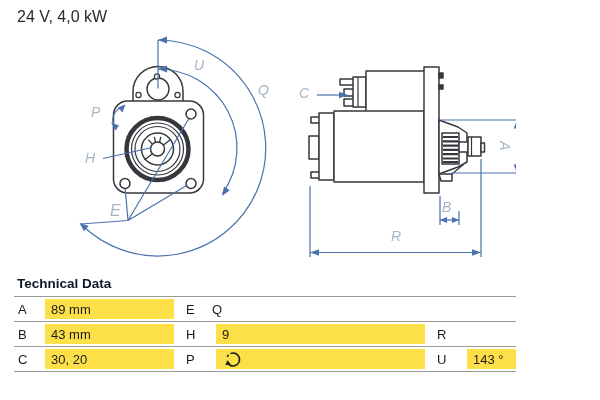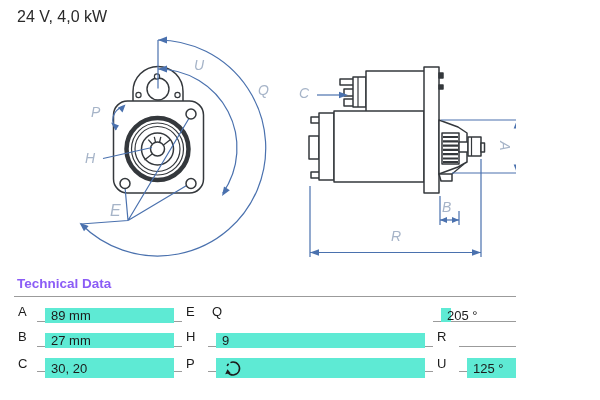--- a/index.html
+++ b/index.html
@@ -4,26 +4,26 @@
 <style>
   html,body{margin:0;padding:0;background:#fff;}
   .screen{position:relative;width:516px;height:400px;background:#fff;overflow:hidden;
           font-family:"Liberation Sans",sans-serif;color:#1c1c1c;}
   .spec{position:absolute;left:17px;top:8px;font-size:16px;color:#2a2a2a;}
   .drawing{position:absolute;left:0;top:0;}
   .dim-label{position:absolute;font-style:italic;font-size:14px;color:#a6b4c8;
              font-family:"Liberation Sans",sans-serif;line-height:1;}
   .dim-label.big{font-size:16px;}
   .rot90{transform:rotate(90deg);}
-  .tech-title{position:absolute;left:17px;top:276px;font-size:13.5px;font-weight:bold;color:#8b5cf6;}
+  .tech-title{position:absolute;left:17px;top:276px;font-size:13.5px;font-weight:bold;color:#0f172a;}
   .tbl{position:absolute;left:14px;top:296px;width:573px;border-top:1.5px solid #9b9b9b;}
   .row{display:grid;grid-template-columns:23px 145px 26px 225px 26px 128px;height:25px;
        border-bottom:1.5px solid #9b9b9b;box-sizing:border-box;}
   .k{background:#fff;display:flex;align-items:center;padding-left:4px;font-size:13px;color:#1c1c1c;}
-  .v{background:#5eead4;background-clip:content-box;padding:2px 8px;display:flex;align-items:center;margin-top:9px;}
+  .v{background:#fde047;background-clip:content-box;padding:2px 8px;display:flex;align-items:center;}
   .v span{padding-left:6px;font-size:13px;color:#1c1c1c;white-space:nowrap;}
   .v svg{margin-left:6px;}
 </style>
 </head>
 <body>
 
 <div class="screen">
 
   <div class="spec">24 V, 4,0 kW</div>
 
@@ -126,28 +126,25 @@
   <div class="tech-title">Technical Data</div>
 
   <div class="tbl">
     <div class="row">
       <div class="k">A</div>
       <div class="v">
           <span>89 mm</span>
         </div>
       <div class="k">E</div>
       <div class="k">Q</div>
-      <div class="v">
-          <span>205 °</span>
-        </div>
     </div>
     <div class="row">
       <div class="k">B</div>
       <div class="v">
-          <span>27 mm</span>
+          <span>43 mm</span>
         </div>
       <div class="k">H</div>
       <div class="v">
           <span>9</span>
         </div>
       <div class="k">R</div>
     </div>
     <div class="row">
       <div class="k">C</div>
       <div class="v">
@@ -156,18 +153,18 @@
       <div class="k">P</div>
       <div class="v">
         <svg width="20" height="20" viewBox="0 0 20 20">
           <path d="M11,4 A6.5,6.5 0 0 0 5.2,8.0" fill="none" stroke="#1c1c1c" stroke-width="1.5" stroke-dasharray="2.6,2.2"></path>
           <path d="M11,4 A6.5,6.5 0 1 1 5.7,14.2" fill="none" stroke="#1c1c1c" stroke-width="1.5"></path>
           <polygon points="3.2,16.2 5.5,11.3 8.6,15.0" fill="#1c1c1c"></polygon>
         </svg>
       </div>
       <div class="k">U</div>
       <div class="v">
-          <span>125 °</span>
+          <span>143 °</span>
         </div>
     </div>
   </div>
 
 </div>
 
 </body></html>

